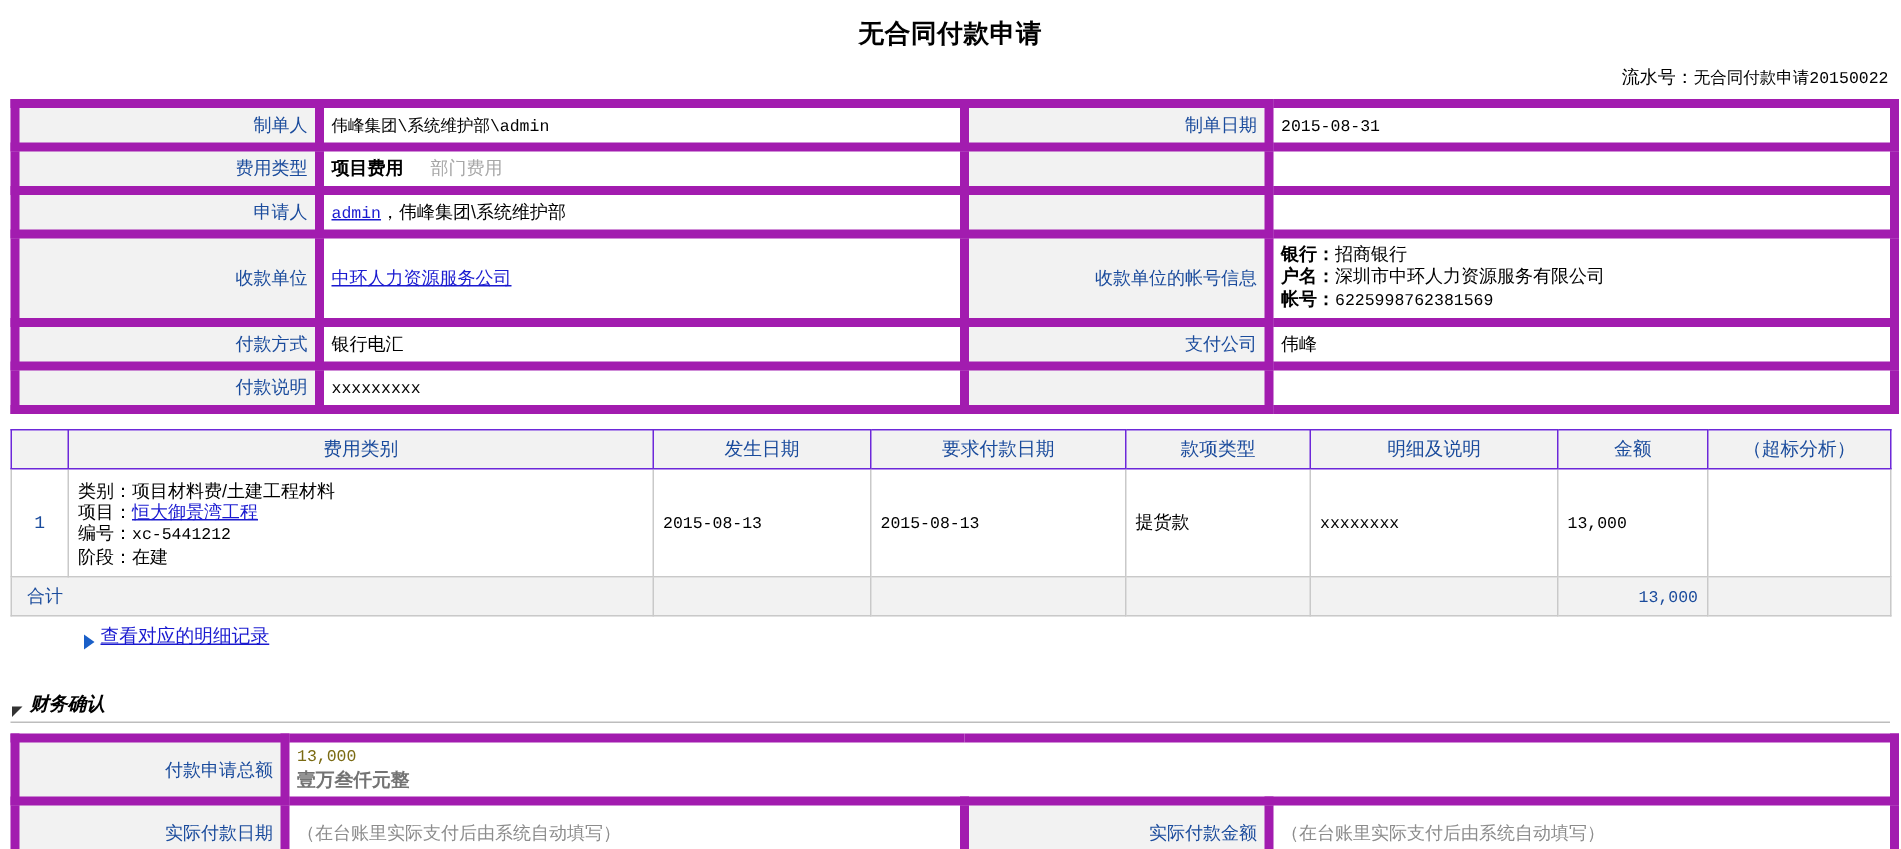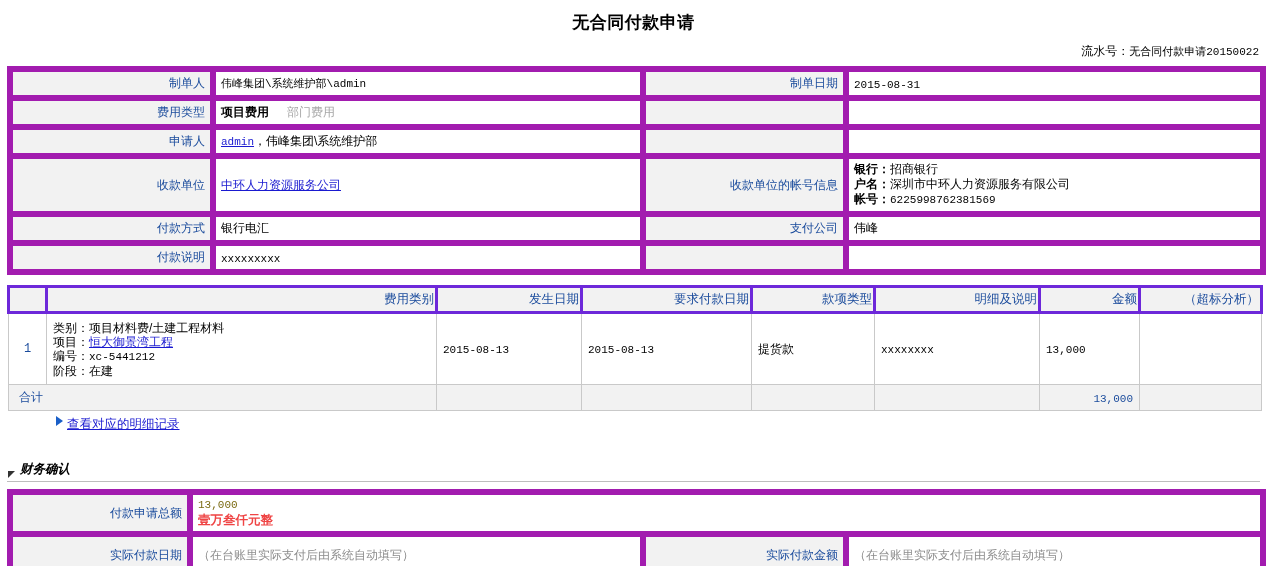--- a/index.html
+++ b/index.html
@@ -71,46 +71,46 @@
 
   
   table.detail {
     border-collapse: collapse;
     width: 1253px;
     margin: 10px 7px 0 7px;
     table-layout: fixed;
   }
   table.detail th {
     background: #f2f2f2;
-    border: 3px solid #6d28d9;
+    border: 1px solid #6d28d9;
     color: #1a4b9c;
     font-weight: normal;
     font-size: 12.5px;
     height: 26px;
-    text-align: right;
+    text-align: center;
   }
   table.detail td {
     border: 1px solid #c9c9c9;
     font-size: 12px;
     padding: 4px 6px;
     vertical-align: middle;
     background: #fff;
   }
   td.rownum { text-align: center; color: #1a4b9c; background: #ffffff; }
   td.cat { line-height: 14px; }
   td.sum-lbl { background: #f2f2f2; color: #1a4b9c; text-align: center; }
   tr.sumrow td { background: #f2f2f2; height: 22px; }
   td.amt { text-align: right; color: #1a4b9c; }
   td.amt-left { text-align: left; }
 
   
   .detail-link-row {
     margin: 5px 0 0 8px;
     display: flex;
-    align-items: flex-start;
+    align-items: flex-end;
     font-size: 12.5px;
     padding-left: 48px;
   }
   .tri-right {
     width: 0; height: 0;
     border-left: 7px solid #1a5fc8;
     border-top: 5px solid transparent;
     border-bottom: 5px solid transparent;
     margin-right: 4px;
   }
@@ -130,21 +130,21 @@
     margin-top: 2px;
   }
   .hr {
     border-bottom: 1px solid #bdbdbd;
     margin: 3px 7px 7px 7px;
     width: 1253px;
   }
   .placeholder { color: #8c8c8c; }
   .total-box { line-height: 15px; }
   .total-num { color: #7a6a12; font-family: "Liberation Mono","DejaVu Sans Mono",monospace; font-size: 11px; }
-  .total-cn { color: #ef4444; font-size: 12.5px; font-weight: bold; }
+  .total-cn { color: #737373; font-size: 12.5px; font-weight: bold; }
 </style>
 </head>
 <body>
 
 <div class="page">
 
   <div class="doc-title">无合同付款申请</div>
 
   <div class="serial-line">
     <span>流水号：</span><span class="serial-num">无合同付款申请20150022</span>

